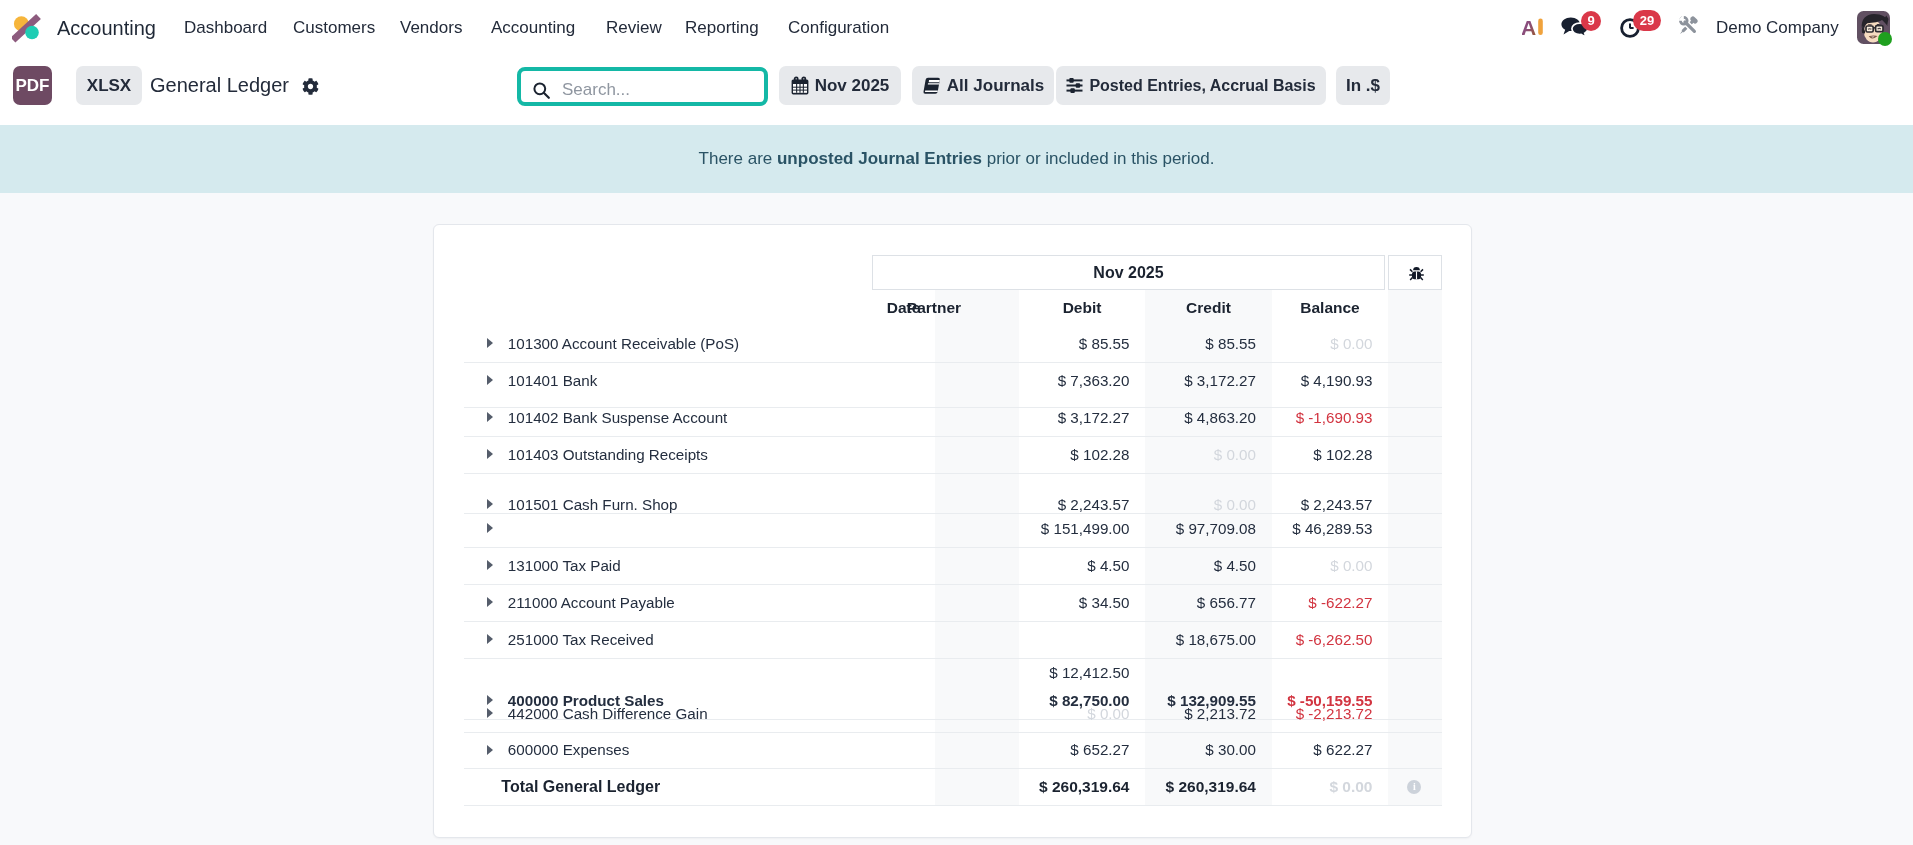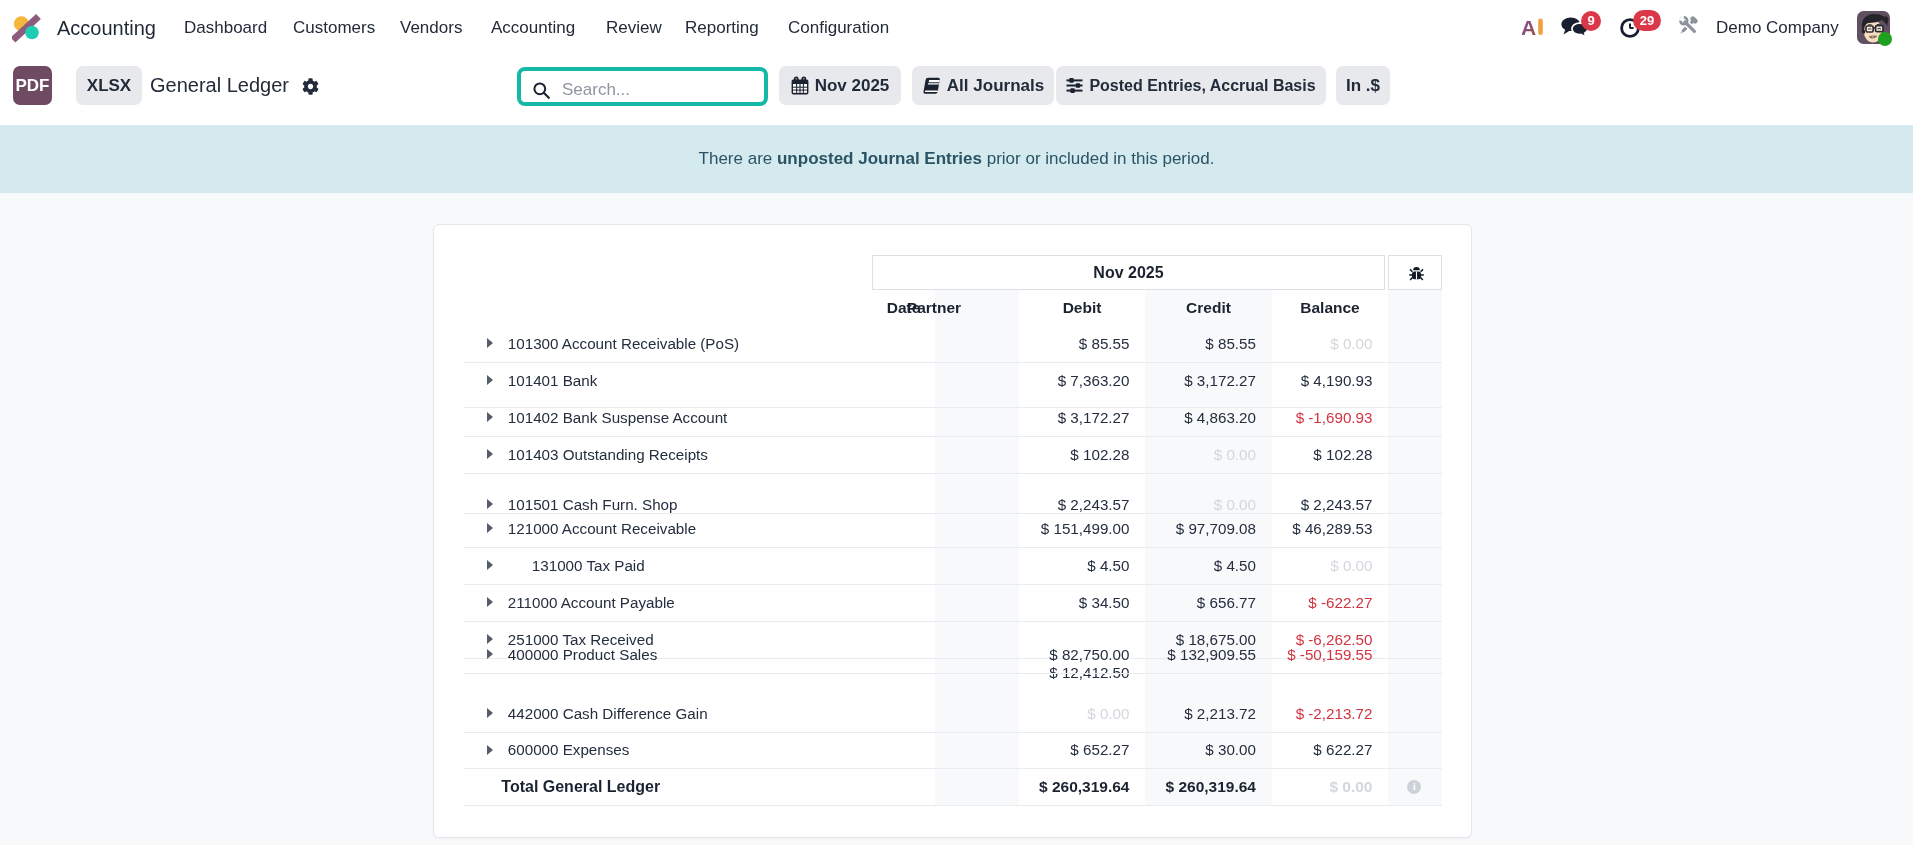--- a/index.html
+++ b/index.html
@@ -239,47 +239,46 @@
   </div>
 <div class="row" style="top:486px;height:28px;">
     <span class="caret" style="top:13.4px;"></span>
     <span class="acc" style="line-height:37px;">101501 Cash Furn. Shop</span>
     <span class="amt d " style="line-height:37px;">$ 2,243.57</span>
     <span class="amt c mut" style="line-height:37px;">$ 0.00</span>
     <span class="amt b " style="line-height:37px;">$ 2,243.57</span>
   </div>
 <div class="row" style="top:510px;height:38px;">
     <span class="caret" style="top:13.4px;"></span>
-    <span class="acc" style="line-height:37px;">121000 Account Receivable</span>
     <span class="amt d " style="line-height:37px;">$ 151,499.00</span>
     <span class="amt c " style="line-height:37px;">$ 97,709.08</span>
     <span class="amt b " style="line-height:37px;">$ 46,289.53</span>
   </div>
 <div class="row" style="top:547px;height:38px;">
     <span class="caret" style="top:13.4px;"></span>
-    <span class="acc" style="line-height:37px;margin-left:24px;">131000 Tax Paid</span>
+    <span class="acc" style="line-height:37px;">131000 Tax Paid</span>
     <span class="amt d " style="line-height:37px;">$ 4.50</span>
     <span class="amt c " style="line-height:37px;">$ 4.50</span>
     <span class="amt b mut" style="line-height:37px;">$ 0.00</span>
   </div>
 <div class="row" style="top:584px;height:38px;">
     <span class="caret" style="top:13.4px;"></span>
     <span class="acc" style="line-height:37px;">211000 Account Payable</span>
     <span class="amt d " style="line-height:37px;">$ 34.50</span>
     <span class="amt c " style="line-height:37px;">$ 656.77</span>
     <span class="amt b neg" style="line-height:37px;">$ -622.27</span>
   </div>
 <div class="row" style="top:621px;height:38px;">
     <span class="caret" style="top:13.4px;"></span>
     <span class="acc" style="line-height:37px;">251000 Tax Received</span>
     <span class="amt d " style="line-height:37px;margin-top:33px;">$ 12,412.50</span>
     <span class="amt c " style="line-height:37px;">$ 18,675.00</span>
     <span class="amt b neg" style="line-height:37px;">$ -6,262.50</span>
   </div>
-<div class="row" style="top:636px;height:38px;">
+<div class="row" style="top:682px;height:38px;font-weight:bold;">
     <span class="caret" style="top:13.4px;"></span>
     <span class="acc" style="line-height:37px;">400000 Product Sales</span>
     <span class="amt d " style="line-height:37px;">$ 82,750.00</span>
     <span class="amt c " style="line-height:37px;">$ 132,909.55</span>
     <span class="amt b neg" style="line-height:37px;">$ -50,159.55</span>
   </div>
 <div class="row" style="top:695px;height:38px;">
     <span class="caret" style="top:13.4px;"></span>
     <span class="acc" style="line-height:37px;">442000 Cash Difference Gain</span>
     <span class="amt d mut" style="line-height:37px;">$ 0.00</span>

